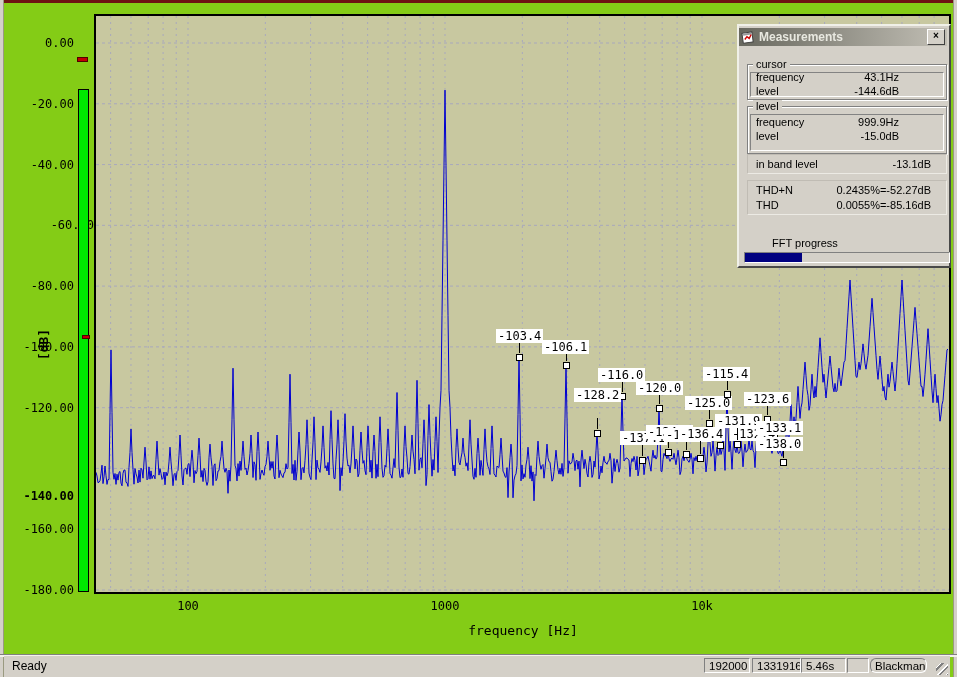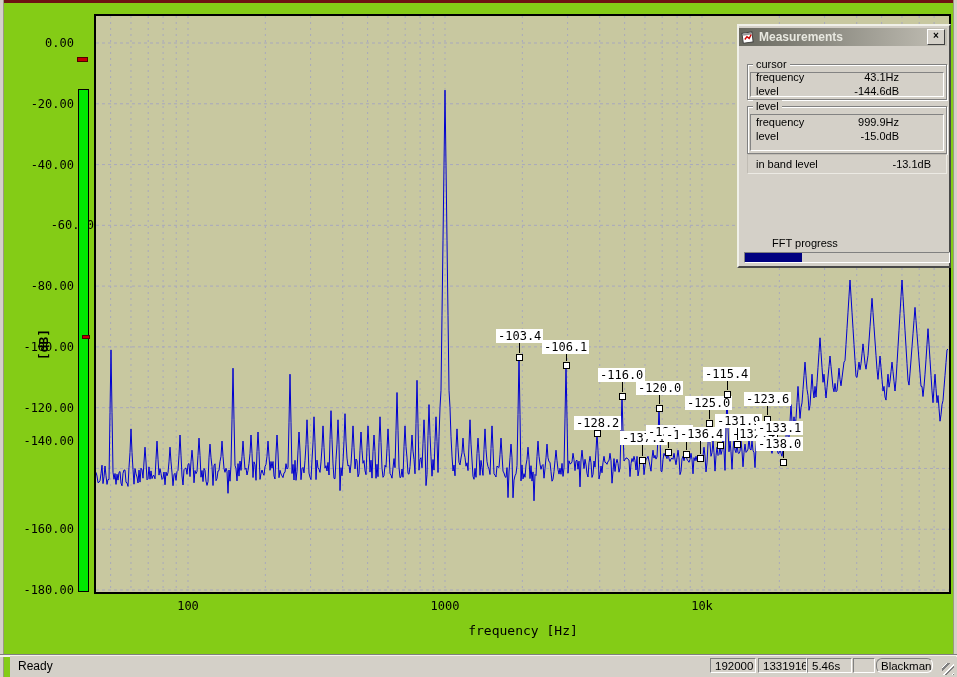--- a/index.html
+++ b/index.html
@@ -59,21 +59,21 @@
   .etchbox{position:absolute;left:8px;width:198px;border:1px solid;
            border-color:#c0bcb4 #eceae4 #eceae4 #c0bcb4;}
   #fft-label{position:absolute;left:33px;top:211px;}
   #progress-track{position:absolute;left:5px;top:226px;width:204px;height:9px;
                   border:1px solid;border-color:#808080 #fff #fff #808080;background:#d4d0c8;}
   #progress-fill{position:absolute;left:0;top:0;bottom:0;background:#000080;}
 
   
   #status-divider{position:absolute;left:0;top:654px;width:957px;height:2px;
                   border-top:1px solid #808080;background:#f4f2ec;}
-  #status-bar{position:absolute;left:10px;top:656px;width:936px;height:21px;background:#d4d0c8;padding-left:10px;}
+  #status-bar{position:absolute;left:4px;top:656px;width:936px;height:21px;background:#d4d0c8;padding-left:10px;}
   #status-ready{position:absolute;left:8px;top:3px;font-size:12px;color:#000;}
   .status-cell{position:absolute;top:2px;height:15px;border:1px solid;
                border-color:#808080 #fff #fff #808080;font-size:11.5px;color:#000;
                padding:1px 0 0 4px;box-sizing:border-box;overflow:hidden;white-space:nowrap;}
   #grip{position:absolute;right:2px;bottom:2px;width:12px;height:12px;
         background:repeating-linear-gradient(135deg,transparent 0 3px,#fff 3px 4px,#808080 4px 6px);}
 </style>
 </head>
 <body>
 
@@ -83,21 +83,21 @@
   <div id="edge-right"></div>
 
   <div id="y-axis">
       <div class="ytick" style="top: 36px; left: 0px;">0.00</div>
       <div class="ytick" style="top: 96.778px; left: 0px;">-20.00</div>
       <div class="ytick" style="top: 157.556px; left: 0px;">-40.00</div>
       <div class="ytick" style="top: 218.334px; left: 0px; padding-left: 20px;">-60.00</div>
       <div class="ytick" style="top: 279.112px; left: 0px;">-80.00</div>
       <div class="ytick" style="top: 339.89px; left: 0px;">-100.00</div>
       <div class="ytick" style="top: 400.668px; left: 0px;">-120.00</div>
-      <div class="ytick" style="top: 434px; left: 0px;">-140.00</div>
+      <div class="ytick" style="top: 489px; left: 0px; font-weight: bold;">-140.00</div>
       <div class="ytick" style="top: 522.224px; left: 0px;">-160.00</div>
       <div class="ytick" style="top: 583.002px; left: 0px;">-180.00</div>
     </div>
   <div id="ylabel">[dB]</div>
   <div id="meter">
     <div id="meter-fill" style="top: 46px; background: rgb(0, 232, 0);"></div>
   <div class="meter-mark" style="top: 14px; left: 0px; width: 9px; height: 3px;"></div>
       <div class="meter-mark" style="top: 292px; left: 5px; width: 6px; height: 2px;"></div>
     </div>
 
@@ -154,21 +154,21 @@
         <div class="harm-marker" style="left: 467px; top: 346px;"></div>
         <div class="harm-box" style="left: 446px; top: 324px;">-106.1</div>
         <div class="harm-line" style="left: 526px; top: 366px; height: 10px;"></div>
         <div class="harm-marker" style="left: 523px; top: 377px;"></div>
         <div class="harm-box" style="left: 502px; top: 352px;">-116.0</div>
         <div class="harm-line" style="left: 563px; top: 379px; height: 9px;"></div>
         <div class="harm-marker" style="left: 560px; top: 389px;"></div>
         <div class="harm-box" style="left: 540px; top: 365px;">-120.0</div>
         <div class="harm-line" style="left: 501px; top: 402px; height: 11px;"></div>
         <div class="harm-marker" style="left: 498px; top: 414px;"></div>
-        <div class="harm-box" style="left: 478px; top: 400px;">-128.2</div>
+        <div class="harm-box" style="left: 478px; top: 372px;">-128.2</div>
         <div class="harm-line" style="left: 546px; top: 429px; height: 11px;"></div>
         <div class="harm-marker" style="left: 543px; top: 441px;"></div>
         <div class="harm-box" style="left: 524px; top: 415px;">-137.1</div>
         <div class="harm-line" style="left: 572px; top: 423px; height: 9px;"></div>
         <div class="harm-marker" style="left: 569px; top: 433px;"></div>
         <div class="harm-box" style="left: 550px; top: 409px;">-134.6</div>
         <div class="harm-line" style="left: 590px; top: 426px; height: 8px;"></div>
         <div class="harm-marker" style="left: 587px; top: 435px;"></div>
         <div class="harm-box" style="left: 568px; top: 412px;">-135.2</div>
         <div class="harm-line" style="left: 604px; top: 425px; height: 13px;"></div>
@@ -241,20 +241,30 @@
         <span class="val" style="right:47px;">-15.0dB</span>
       </div>
     </div>
 
     <div class="etchbox" style="top:128px;height:18px;">
       <div class="mrow" style="top:3px;">
         <span class="lbl">in band level</span>
         <span class="val" style="right:15px;">-13.1dB</span>
       </div>
     </div>
+    <div class="etchbox" style="top:154px;height:33px;">
+      <div class="mrow" style="top:3px;">
+        <span class="lbl">THD+N</span>
+        <span class="val" style="right:15px;">0.2435%=-52.27dB</span>
+      </div>
+      <div class="mrow" style="top:18px;">
+        <span class="lbl">THD</span>
+        <span class="val" style="right:15px;">0.0055%=-85.16dB</span>
+      </div>
+    </div>
 
     <div id="fft-label">FFT progress</div>
     <div id="progress-track">
       <div id="progress-fill" style="width: 57px;"></div>
     </div>
   </div>
 
   <div id="status-divider"></div>
   <div id="status-bar">
     <span id="status-ready">Ready</span>

